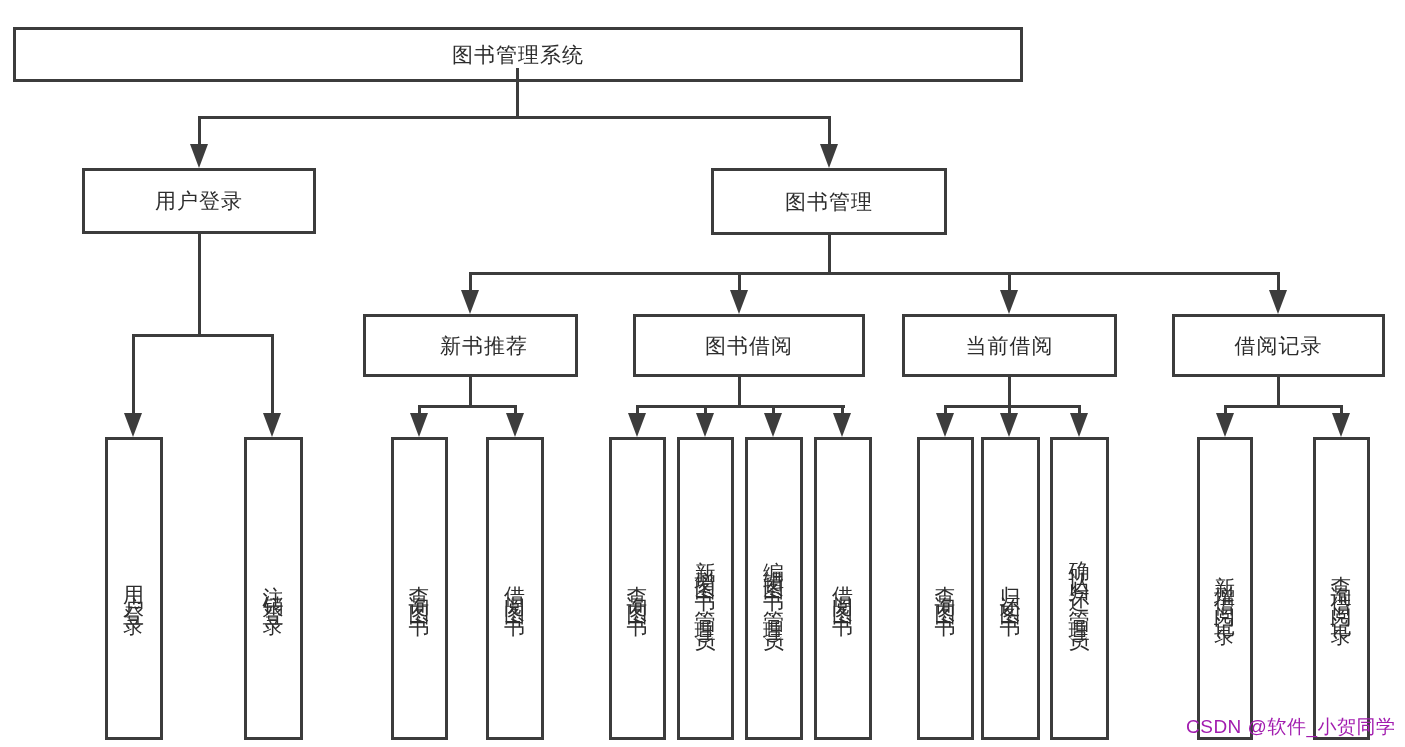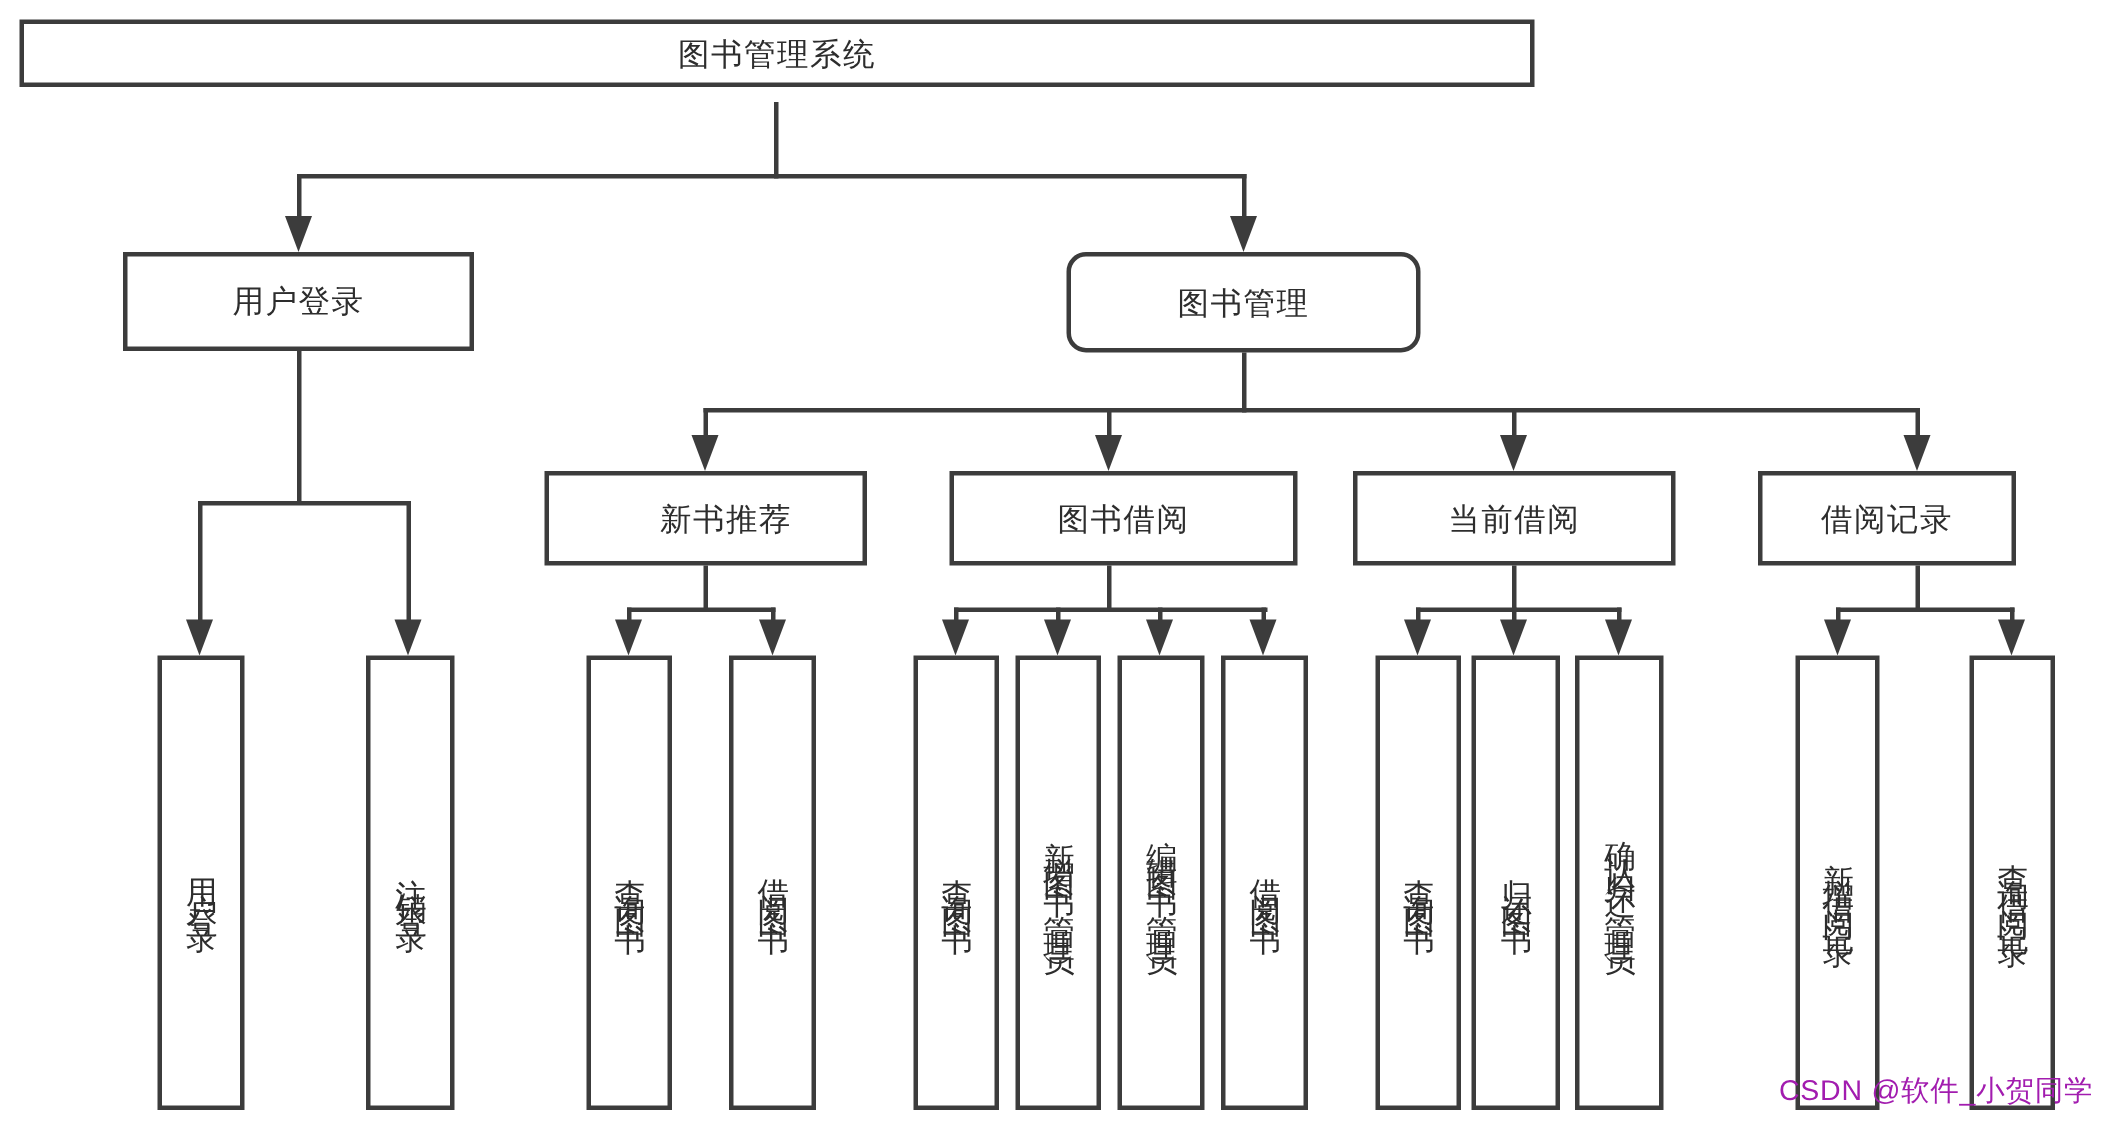--- a/index.html
+++ b/index.html
@@ -29,45 +29,45 @@
   .watermark{
     position:absolute;left:1186px;top:714px;z-index:6;
     font-size:19px;color:#a21caf;letter-spacing:0.5px;white-space:nowrap;
   }
 </style>
 </head>
 <body>
 
 <div class="canvas">
 
-  <div class="node" style="left:13px;top:13px;width:1010px;height:45px;">
+  <div class="node" style="left:13px;top:27px;width:1010px;height:55px;">
     <span class="lbl">图书管理系统</span>
   </div>
 
   <div class="node" style="left:82px;top:168px;width:234px;height:66px;">
     <span class="lbl">用户登录</span>
   </div>
 
-  <div class="node" style="left:711px;top:168px;width:236px;height:67px;border-radius:13px;">
+  <div class="node" style="left:711px;top:168px;width:236px;height:67px;">
     <span class="lbl">图书管理</span>
   </div>
 
   <div class="node" style="left:363px;top:314px;width:215px;height:63px;padding-left:27px;">
     <span class="lbl">新书推荐</span>
   </div>
 
   <div class="node" style="left:633px;top:314px;width:232px;height:63px;">
     <span class="lbl">图书借阅</span>
   </div>
 
   <div class="node" style="left:902px;top:314px;width:215px;height:63px;">
     <span class="lbl">当前借阅</span>
   </div>
 
-  <div class="node" style="left:1172px;top:314px;width:172px;height:63px;">
+  <div class="node" style="left:1172px;top:314px;width:213px;height:63px;">
     <span class="lbl">借阅记录</span>
   </div>
 
   <div class="leaf" style="left:105px;width:58px;">
     <span class="vlbl">用户登录</span>
   </div>
   <div class="leaf" style="left:244px;width:59px;">
     <span class="vlbl">注销登录</span>
   </div>
   <div class="leaf" style="left:391px;width:57px;">

